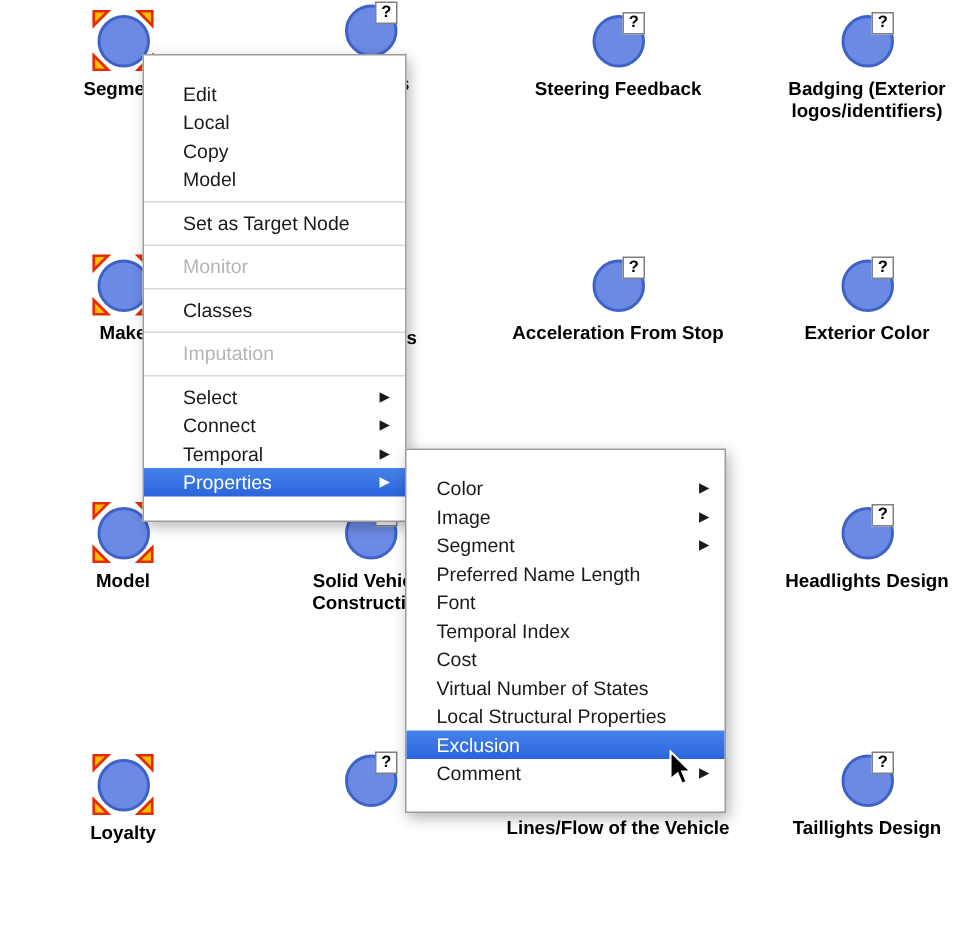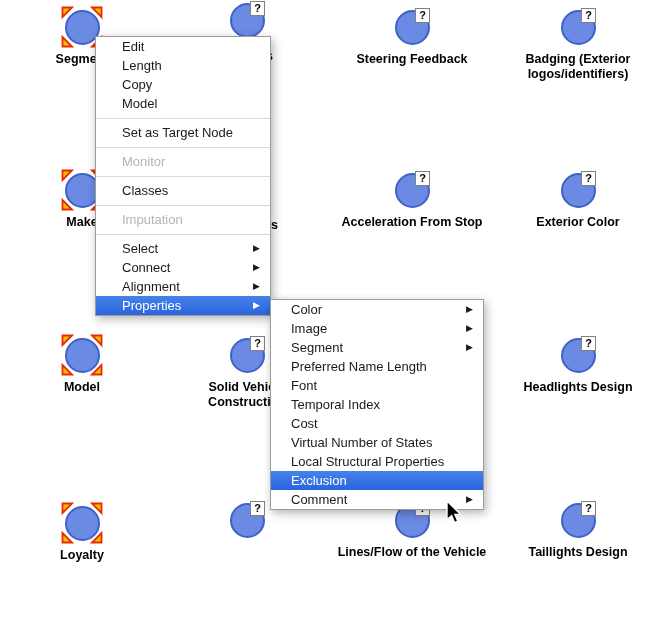--- a/index.html
+++ b/index.html
@@ -21,21 +21,21 @@
     border:1px solid var(--badge-border);box-sizing:border-box;
     font-weight:bold;font-size:11px;line-height:13px;text-align:center;color:#000;
   }
   .corners{position:absolute;left:0;top:0;}
   .nlabel{margin-top:4px;text-align:center;font-weight:bold;font-size:12.5px;line-height:15px;color:#000;}
   .pfrag{position:absolute;z-index:2;font-weight:bold;font-size:12.5px;line-height:15px;color:#000;}
 
   
   .menu{
     position:absolute;background:#fff;border:1px solid var(--menu-border);
-    box-shadow:2px 3px 9px rgba(0,0,0,0.30);padding:0 0;box-sizing:border-box;
+    box-shadow:2px 3px 9px rgba(0,0,0,0.30);padding:16px 0;box-sizing:border-box;
   }
   #context-menu{left:95px;top:36px;width:176px;z-index:10;}
   #submenu{left:270px;top:299px;width:214px;z-index:11;}
   .mitem{position:relative;height:19px;line-height:19px;font-size:13px;color:#1a1a1a;white-space:nowrap;}
   #context-menu .mitem{padding-left:26px;}
   #submenu .mitem{padding-left:20px;}
   .mitem.disabled{color:var(--disabled-gray);}
   .mitem.hl{
     background:linear-gradient(180deg,var(--selection-top),var(--selection-bottom));
     color:#fff;
@@ -204,35 +204,35 @@
           </g>
         </svg>
       </div>
       <div class="nlabel">
         <div>Segment</div>
       </div>
     </div>
 
   <div class="menu" id="context-menu">
       <div class="mitem"><span class="mlabel">Edit</span></div>
-      <div class="mitem"><span class="mlabel">Length</span></div>
+      <div class="mitem"><span class="mlabel">Local</span></div>
       <div class="mitem"><span class="mlabel">Copy</span></div>
       <div class="mitem"><span class="mlabel">Model</span></div>
       <div class="msep"></div>
       <div class="mitem"><span class="mlabel">Set as Target Node</span></div>
       <div class="msep"></div>
       <div class="mitem disabled"><span class="mlabel">Monitor</span></div>
       <div class="msep"></div>
       <div class="mitem"><span class="mlabel">Classes</span></div>
       <div class="msep"></div>
       <div class="mitem disabled"><span class="mlabel">Imputation</span></div>
       <div class="msep"></div>
       <div class="mitem"><span class="mlabel">Select</span><span class="marrow">▶</span></div>
       <div class="mitem"><span class="mlabel">Connect</span><span class="marrow">▶</span></div>
-      <div class="mitem"><span class="mlabel">Alignment</span><span class="marrow">▶</span></div>
+      <div class="mitem"><span class="mlabel">Temporal</span><span class="marrow">▶</span></div>
       <div class="mitem hl"><span class="mlabel">Properties</span><span class="marrow">▶</span></div>
     </div>
   <div class="menu" id="submenu">
       <div class="mitem"><span class="mlabel">Color</span><span class="marrow">▶</span></div>
       <div class="mitem"><span class="mlabel">Image</span><span class="marrow">▶</span></div>
       <div class="mitem"><span class="mlabel">Segment</span><span class="marrow">▶</span></div>
       <div class="mitem"><span class="mlabel">Preferred Name Length</span></div>
       <div class="mitem"><span class="mlabel">Font</span></div>
       <div class="mitem"><span class="mlabel">Temporal Index</span></div>
       <div class="mitem"><span class="mlabel">Cost</span></div>

